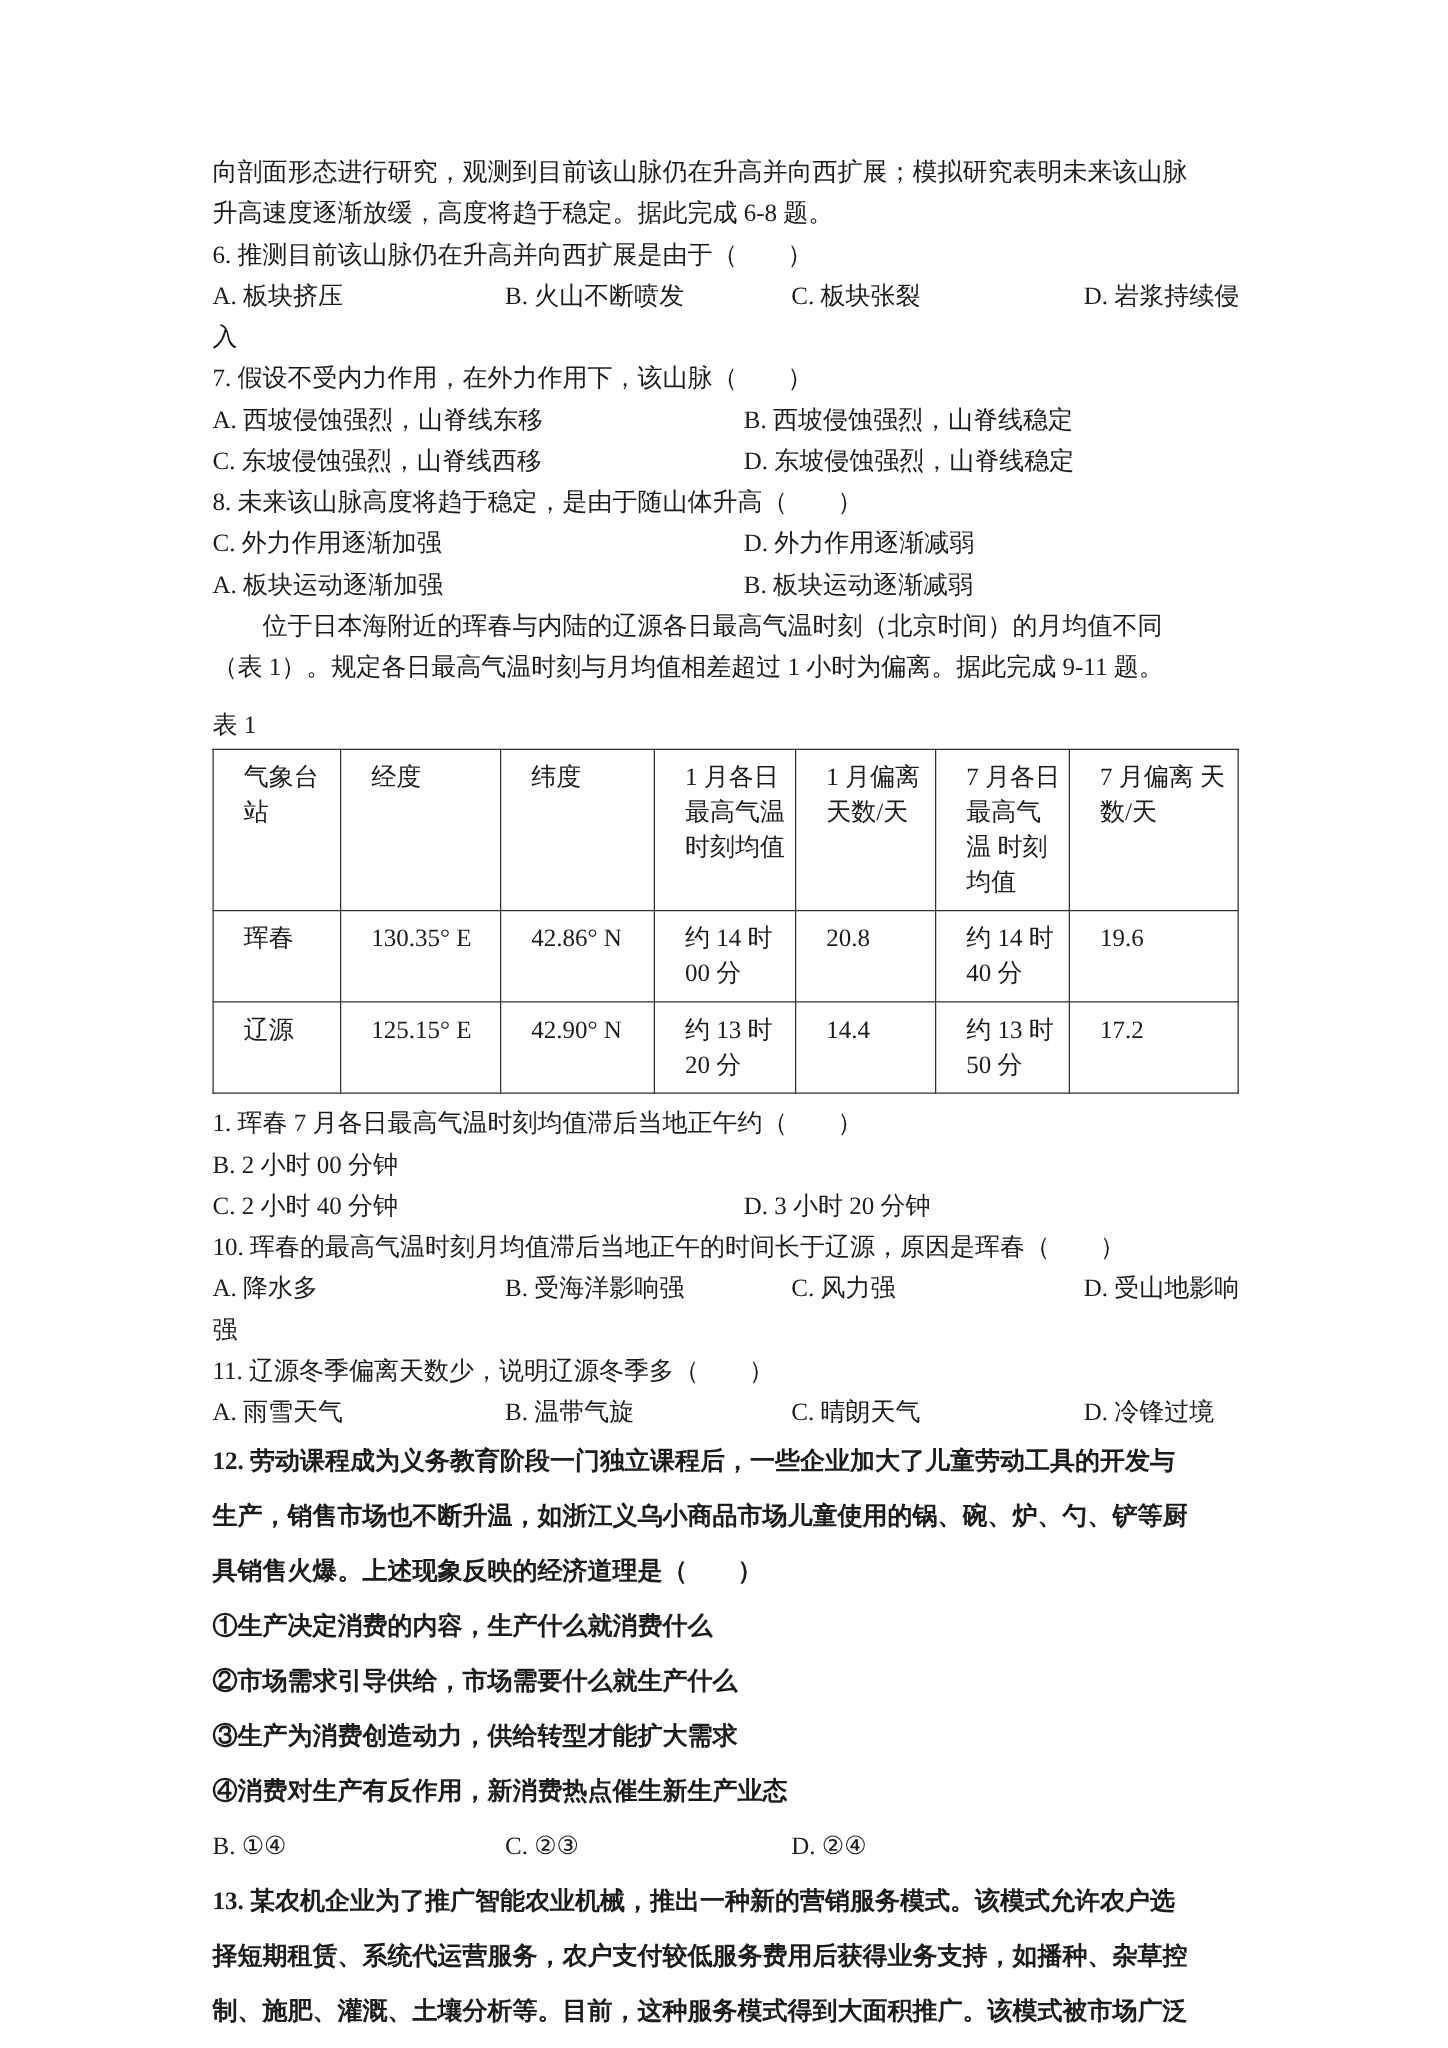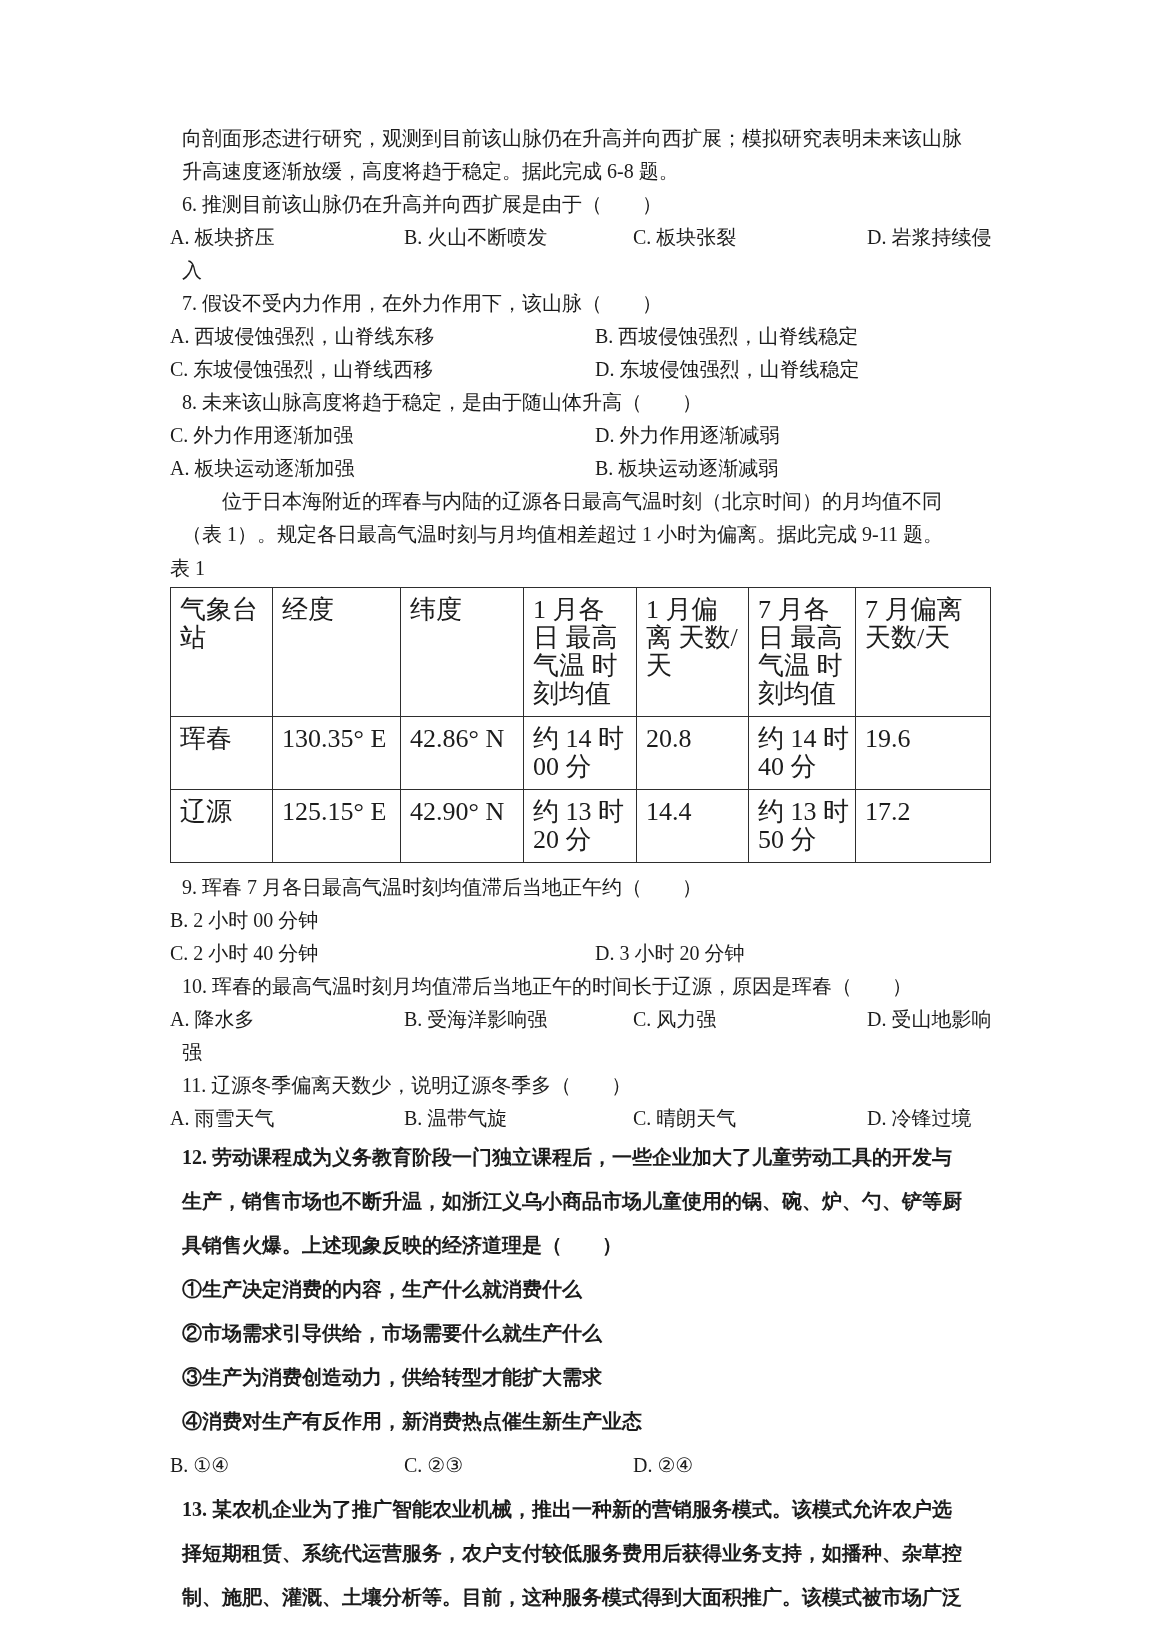--- a/index.html
+++ b/index.html
@@ -18,51 +18,51 @@
     background: #ffffff;
     overflow: hidden;
   }
   .content {
     position: absolute;
     left: 170px;
     top: 122px;
     width: 822px;
     font-size: 20px;
   }
-  .line { line-height: 33px; min-height: 33px; margin-left: 12px; }
+  .line { line-height: 33px; min-height: 33px; }
   .indent { text-indent: 2em; }
 
   .opt4 {
     display: grid;
     grid-template-columns: 215px 210px 215px 1fr;
     gap: 19px;
   }
   .opt4 > span { line-height: 33px; white-space: nowrap; }
 
   .opt2 {
     display: grid;
     grid-template-columns: 425px 1fr;
   }
   .opt2 > span { line-height: 33px; white-space: nowrap; }
 
   .sec2 .line { line-height: 44px; min-height: 44px; font-weight: bold; }
   .sec2 .opt4 > span { line-height: 44px; }
 
-  .caption { line-height: 30px; min-height: 30px; margin-top: 2px; }
+  .caption { line-height: 30px; min-height: 30px; margin-top: 14px; }
 
   table.data {
     border-collapse: collapse;
     table-layout: fixed;
     width: 820px;
     margin: 4px 0 8px 0;
   }
   table.data td {
     border: 1.5px solid #2e2e2e;
-    padding: 8px 6px 8px 9px;
-    font-size: 26px;
+    padding: 8px 6px 8px 24px;
+    font-size: 20px;
     line-height: 28px;
     vertical-align: top;
     word-break: break-word;
   }
 </style>
 </head>
 <body>
 
 <div class="page">
   <div class="content">
@@ -138,21 +138,21 @@
           <td>125.15° E</td>
           <td>42.90° N</td>
           <td>约 13 时 20 分</td>
           <td>14.4</td>
           <td>约 13 时 50 分</td>
           <td>17.2</td>
         </tr>
       </tbody>
     </table>
 
-    <div class="line">9. 珲春 7 月各日最高气温时刻均值滞后当地正午约（　　）</div>
+    <div class="line">1. 珲春 7 月各日最高气温时刻均值滞后当地正午约（　　）</div>
     <div class="opt2">
       <span>B. 2 小时 00 分钟</span>
     </div>
     <div class="opt2">
       <span>C. 2 小时 40 分钟</span>
       <span>D. 3 小时 20 分钟</span>
     </div>
 
     <div class="line">10. 珲春的最高气温时刻月均值滞后当地正午的时间长于辽源，原因是珲春（　　）</div>
     <div class="opt4">

